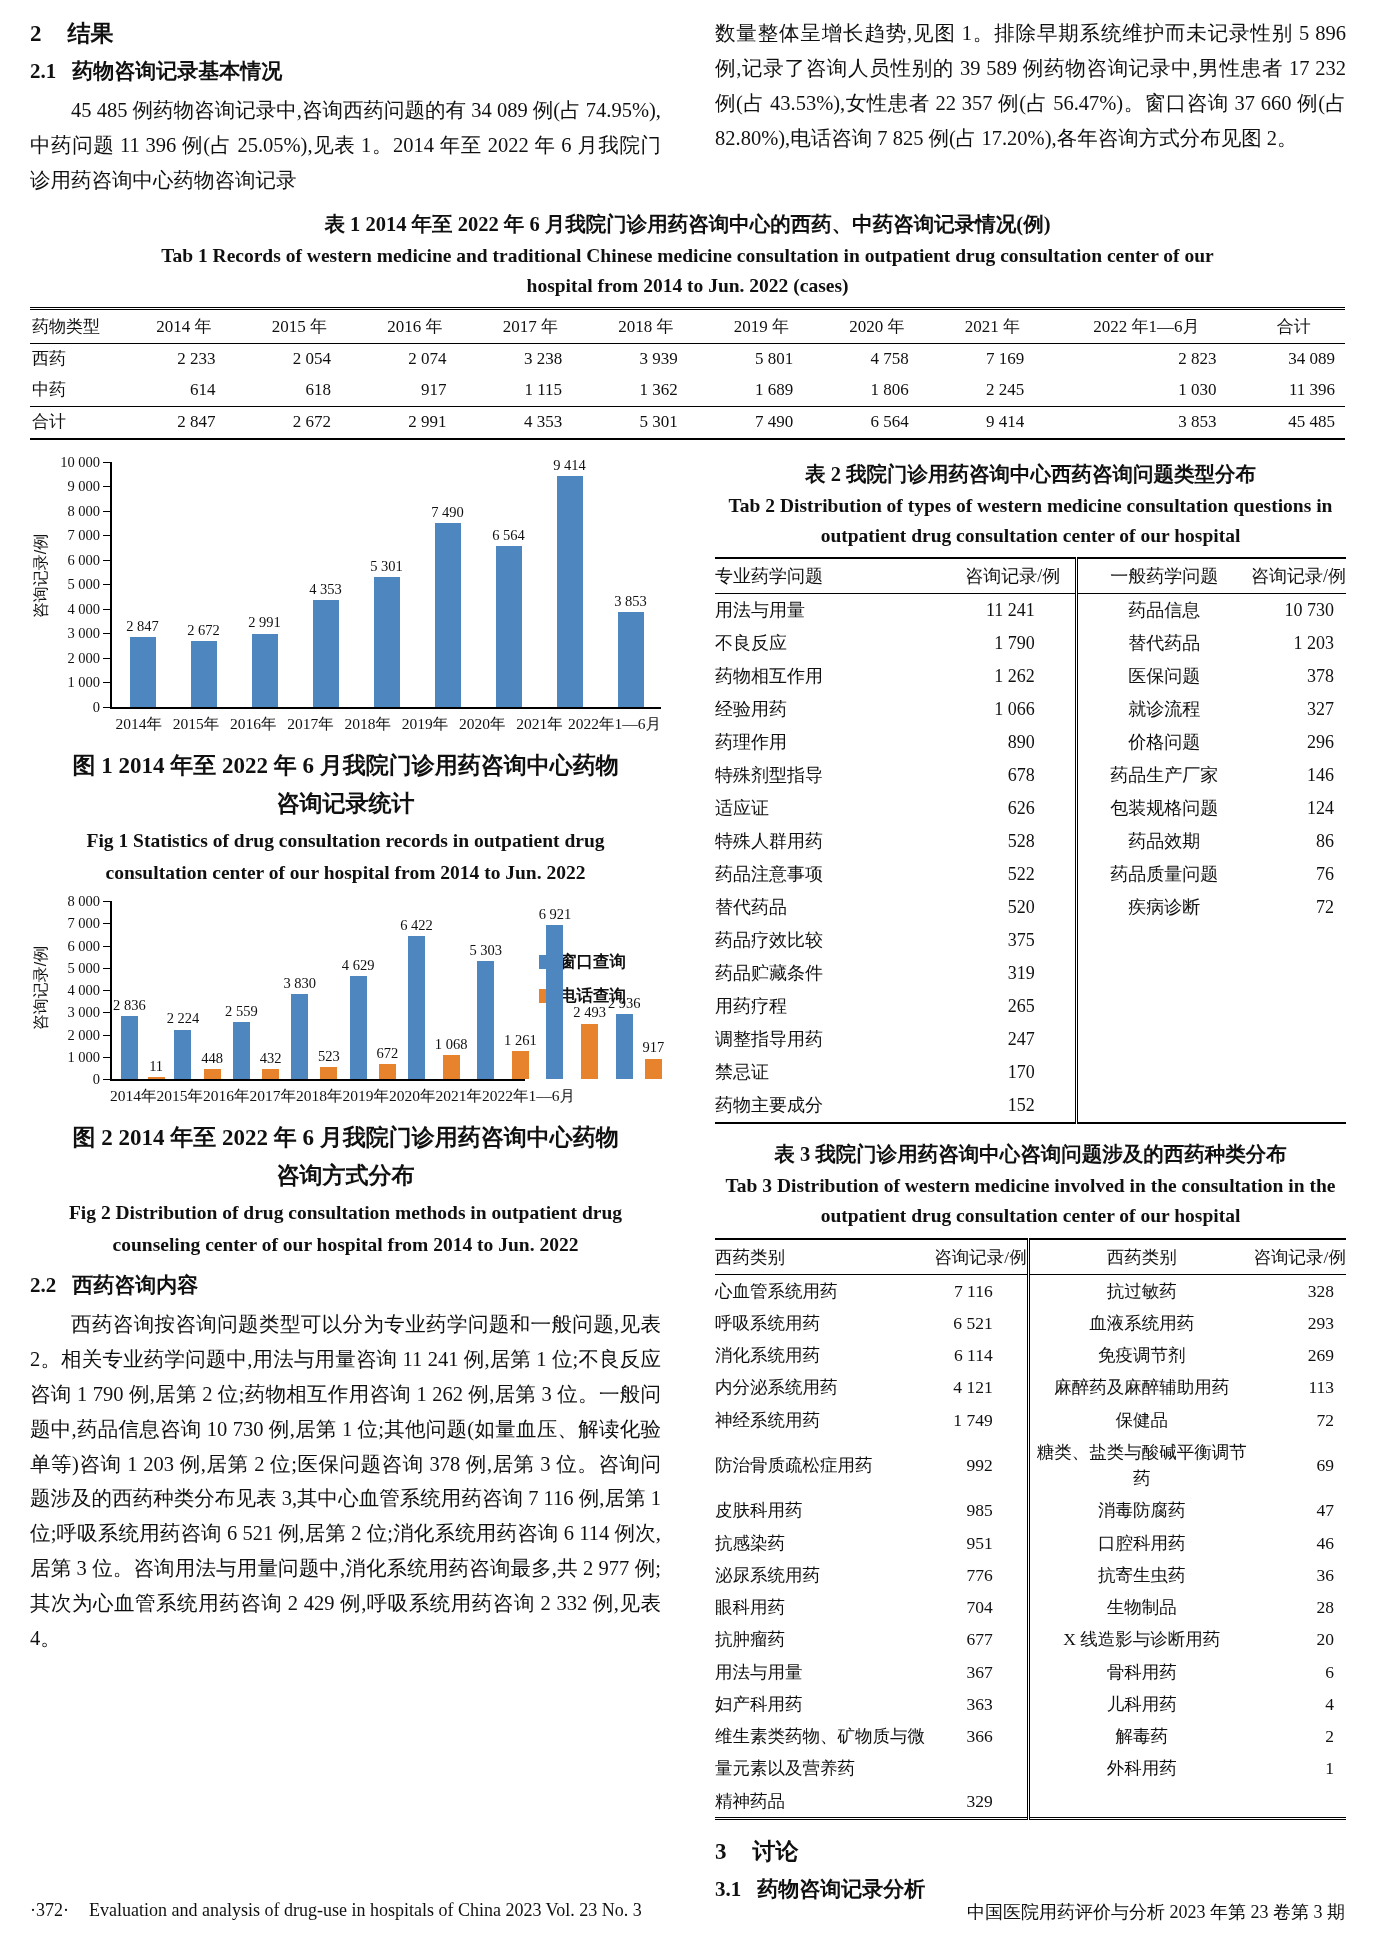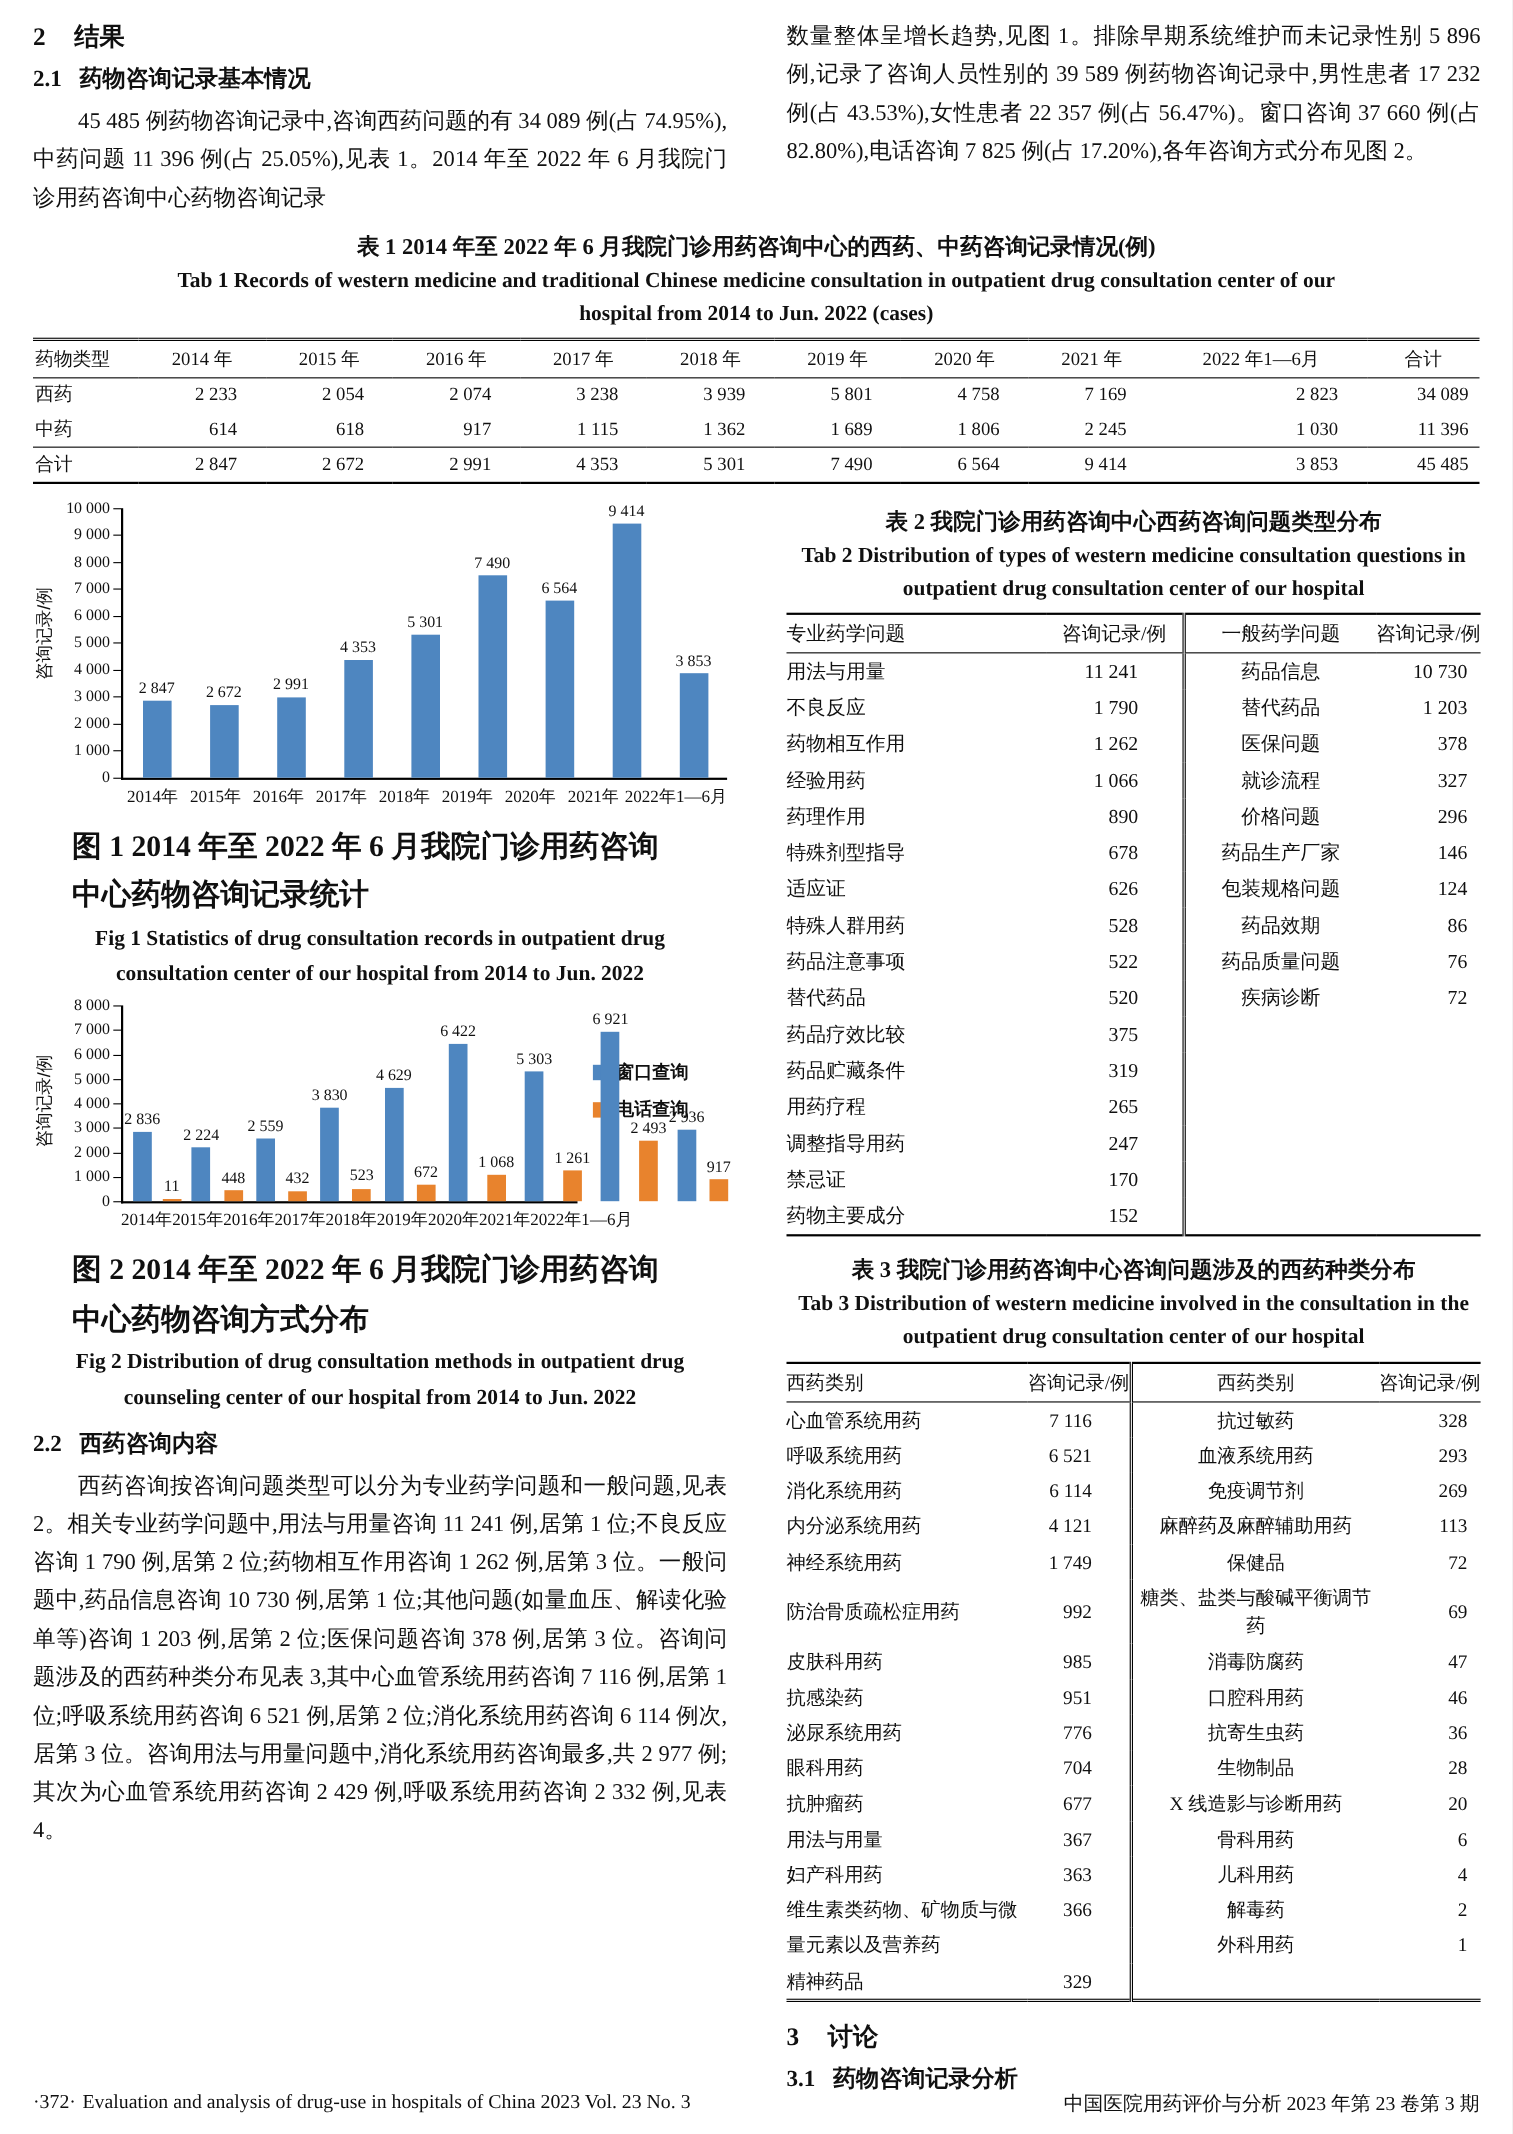--- a/index.html
+++ b/index.html
@@ -61,26 +61,26 @@
   .barlab{font-size:14.5px;white-space:nowrap;line-height:1.25;margin-bottom:2px;}
   .chart[data-chart="0"] .bar{width:26px;}
   .chart[data-chart="1"] .bar{width:17px;}
   .xaxis{display:flex;justify-content:space-around;margin-top:5px;}
   .xlab{flex:1;text-align:center;font-size:15.5px;white-space:nowrap;}
   .legend{width:136px;flex:none;display:flex;flex-direction:column;gap:12px;padding-top:50px;padding-left:14px;
           font-size:16.5px;box-sizing:border-box;font-weight:bold;}
   .lentry{display:flex;align-items:center;gap:7px;white-space:nowrap;}
   .lswatch{width:14px;height:14px;display:inline-block;flex:none;}
 
-  .fig-cap-cn{text-align:left;font-weight:700;font-size:27px;line-height:1.65;margin:12px auto 2px;max-width:560px;}
+  .fig-cap-cn{text-align:center;font-weight:700;font-size:23px;line-height:1.65;margin:12px auto 2px;max-width:560px;}
   .fig-cap-en{text-align:center;font-weight:700;font-size:19.5px;line-height:1.65;margin:2px auto 10px;max-width:600px;}
 
   .footer{position:absolute;left:30px;right:30px;bottom:16px;display:flex;justify-content:space-between;
           font-size:18px;}
-  .footer .fl{display:flex;gap:6px;}
+  .footer .fl{display:flex;gap:20px;}
   .mt8{margin-top:8px;} .mt12{margin-top:12px;} .mt16{margin-top:16px;}
 </style>
 </head>
 <body>
 
 <div class="page">
 
   <div class="cols">
     <div class="col">
       <div class="sec-h">

